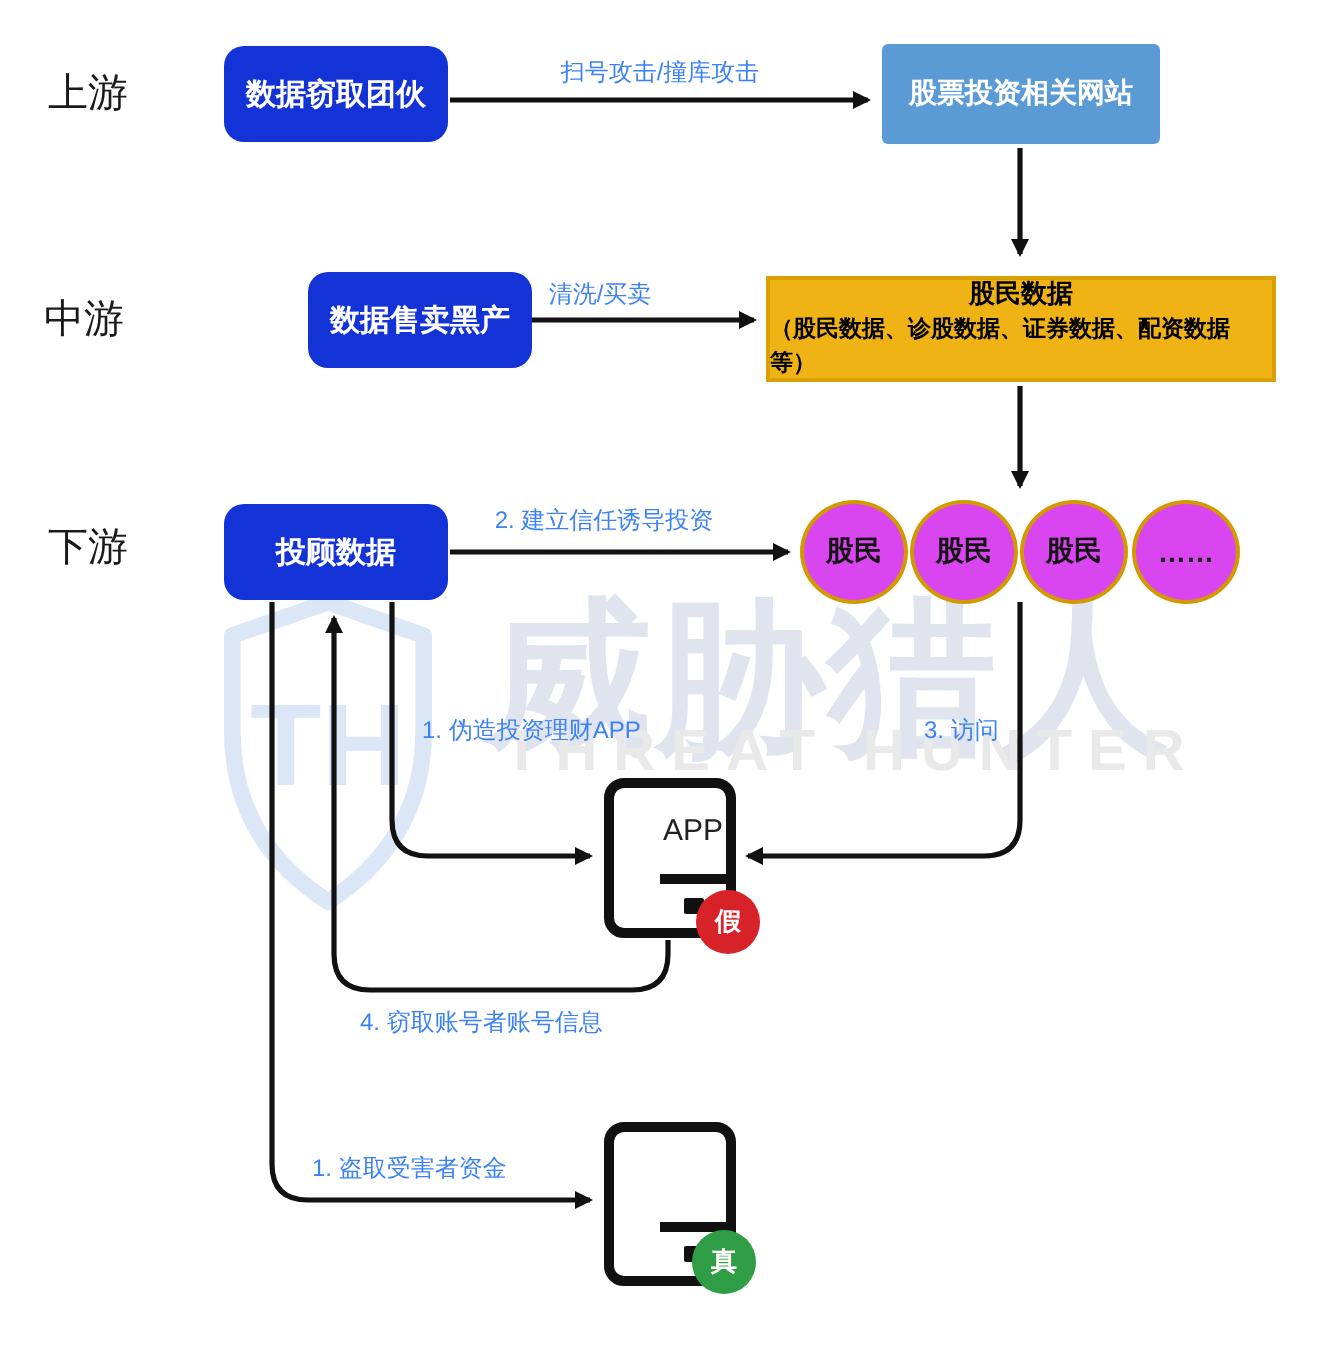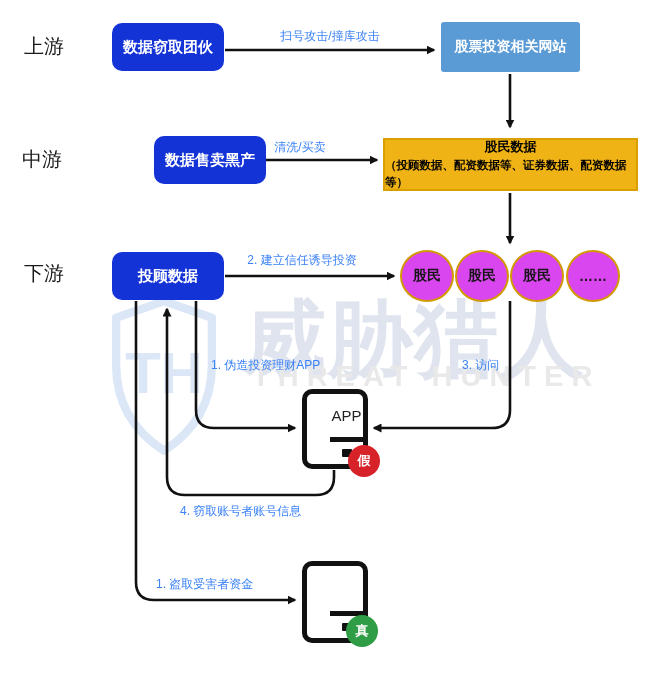--- a/index.html
+++ b/index.html
@@ -89,21 +89,21 @@
 
   <div class="rowlabel" style="left:24px;top:33px;">上游</div>
   <div class="rowlabel" style="left:22px;top:146px;">中游</div>
   <div class="rowlabel" style="left:24px;top:260px;">下游</div>
 
   <div class="bluebox" style="left:112px;top:23px;">数据窃取团伙</div>
   <div class="ltbluebox">股票投资相关网站</div>
   <div class="bluebox" style="left:112px;top:136px;margin-left:42px;">数据售卖黑产</div>
   <div class="yellowbox">
     <div class="t1">股民数据</div>
-    <div class="t2">（投顾数据、配资数据等、证券数据、配资数据等）</div>
+    <div class="t2">（股民数据、诊股数据、证券数据、配资数据等）</div>
   </div>
   <div class="bluebox" style="left:112px;top:252px;">投顾数据</div>
 
   <div class="circle" style="left:400px;">股民</div>
   <div class="circle" style="left:455px;">股民</div>
   <div class="circle" style="left:510px;">股民</div>
   <div class="circle" style="left:566px;">……</div>
 
   <div class="edgelabel center" style="left:330px;top:28px;">扫号攻击/撞库攻击</div>
   <div class="edgelabel center" style="left:300px;top:139px;">清洗/买卖</div>

